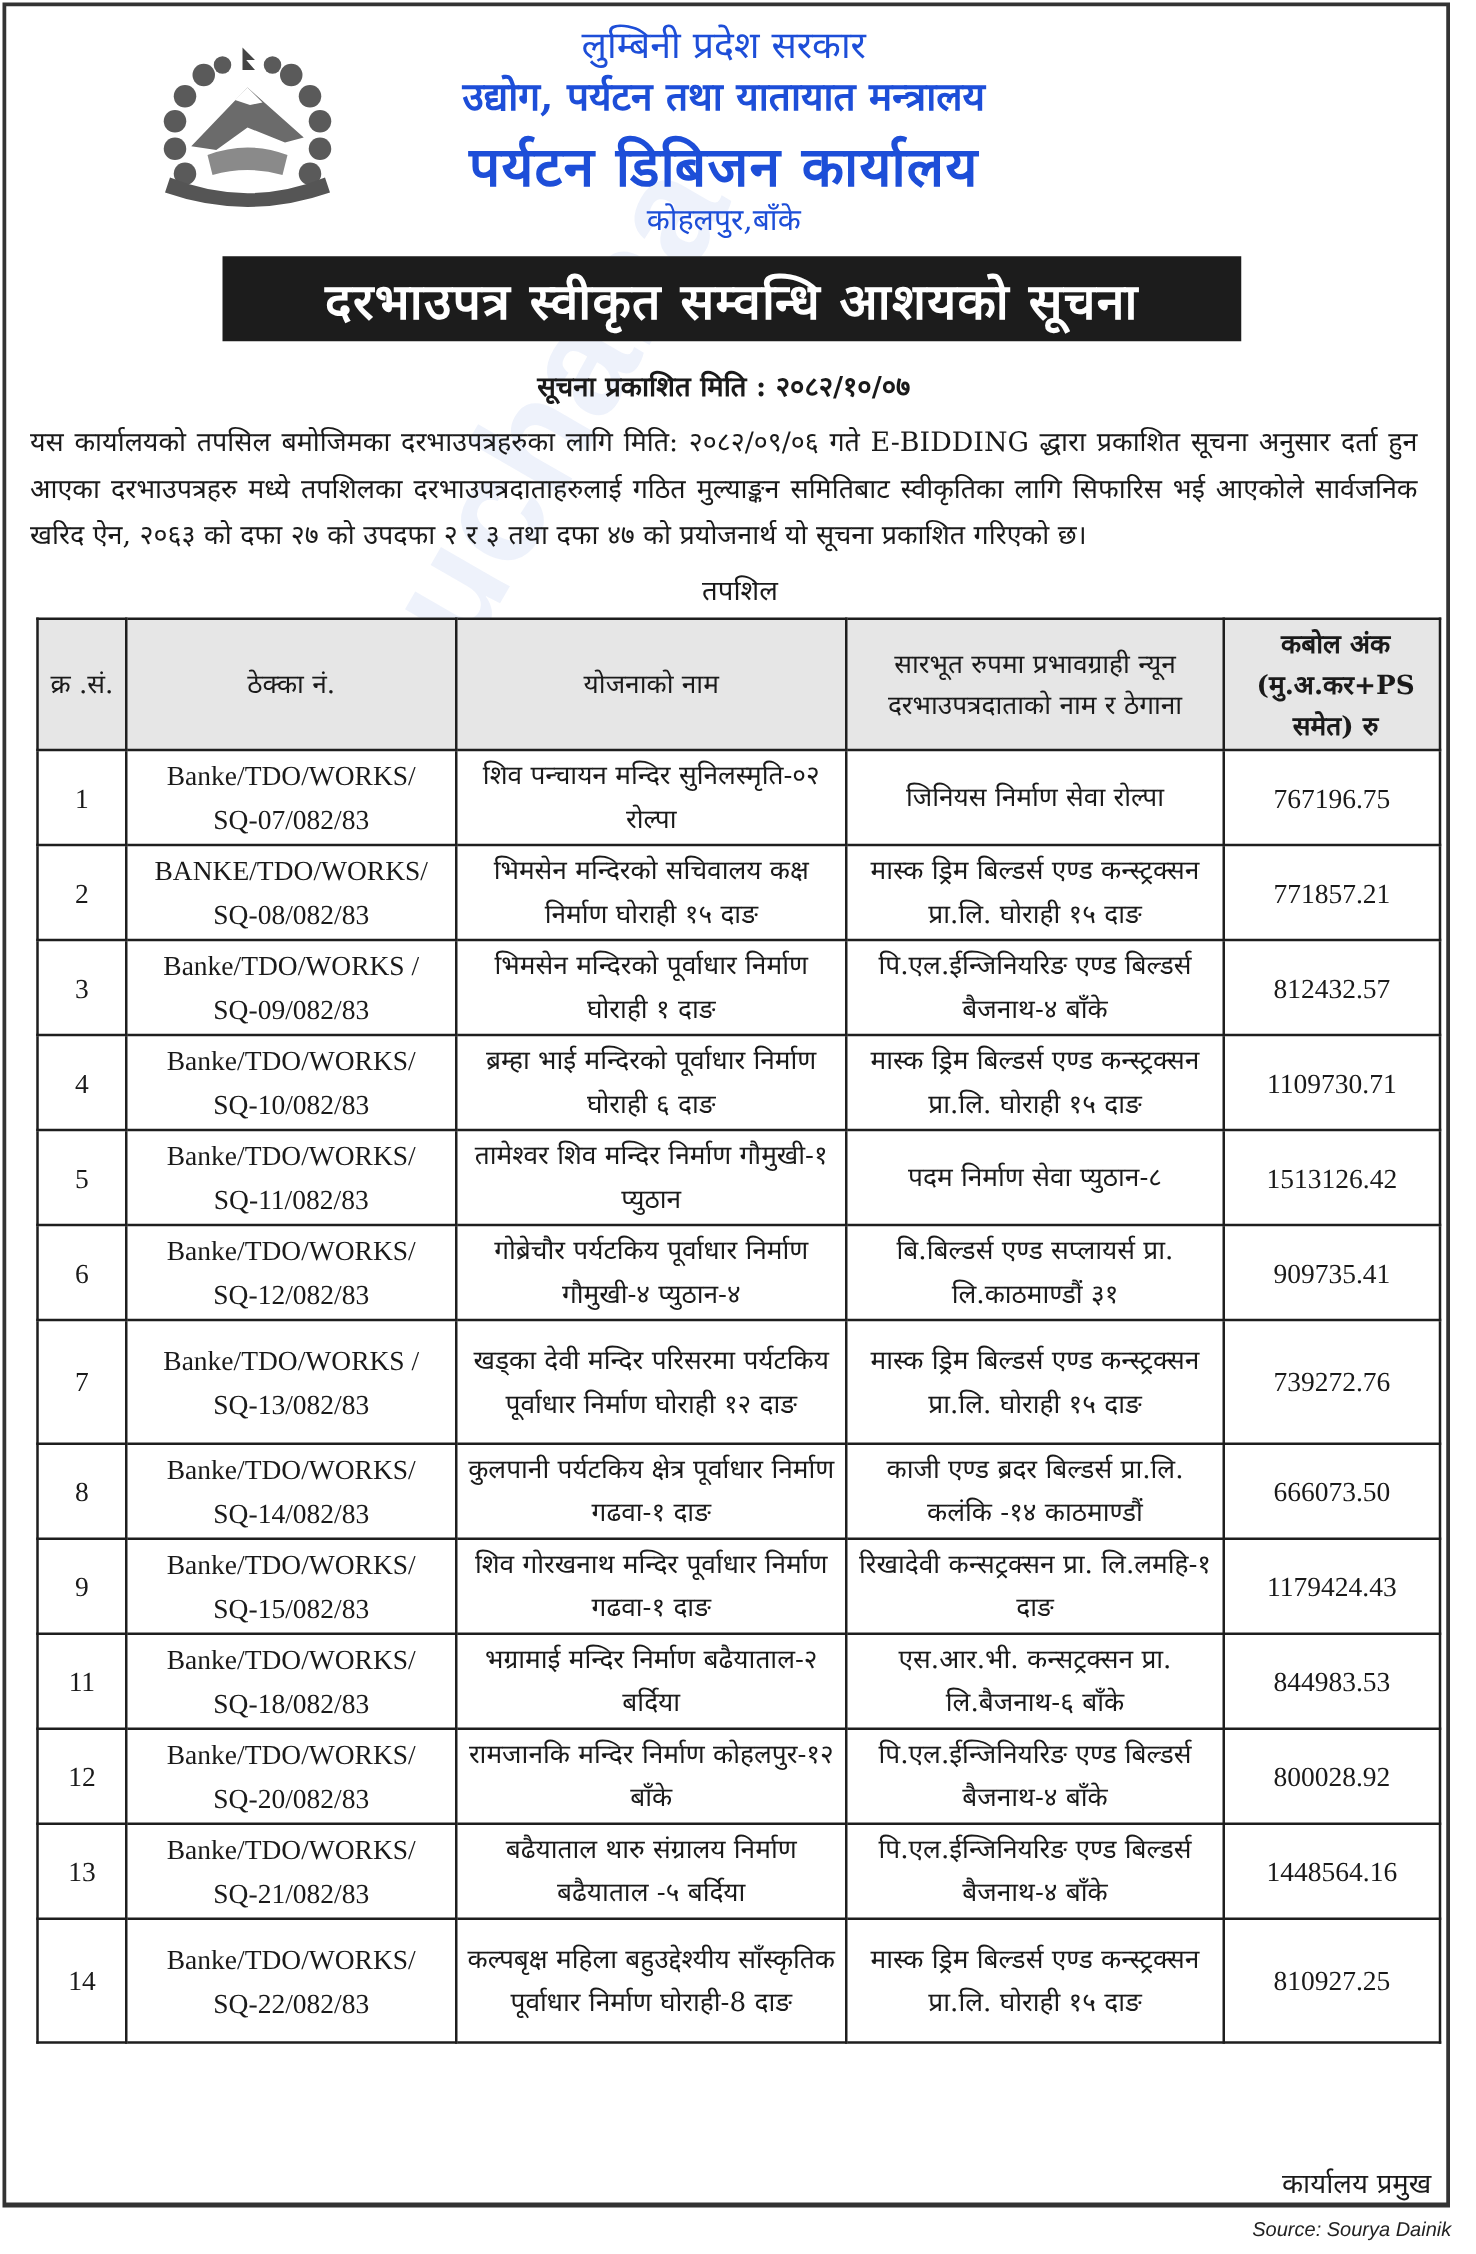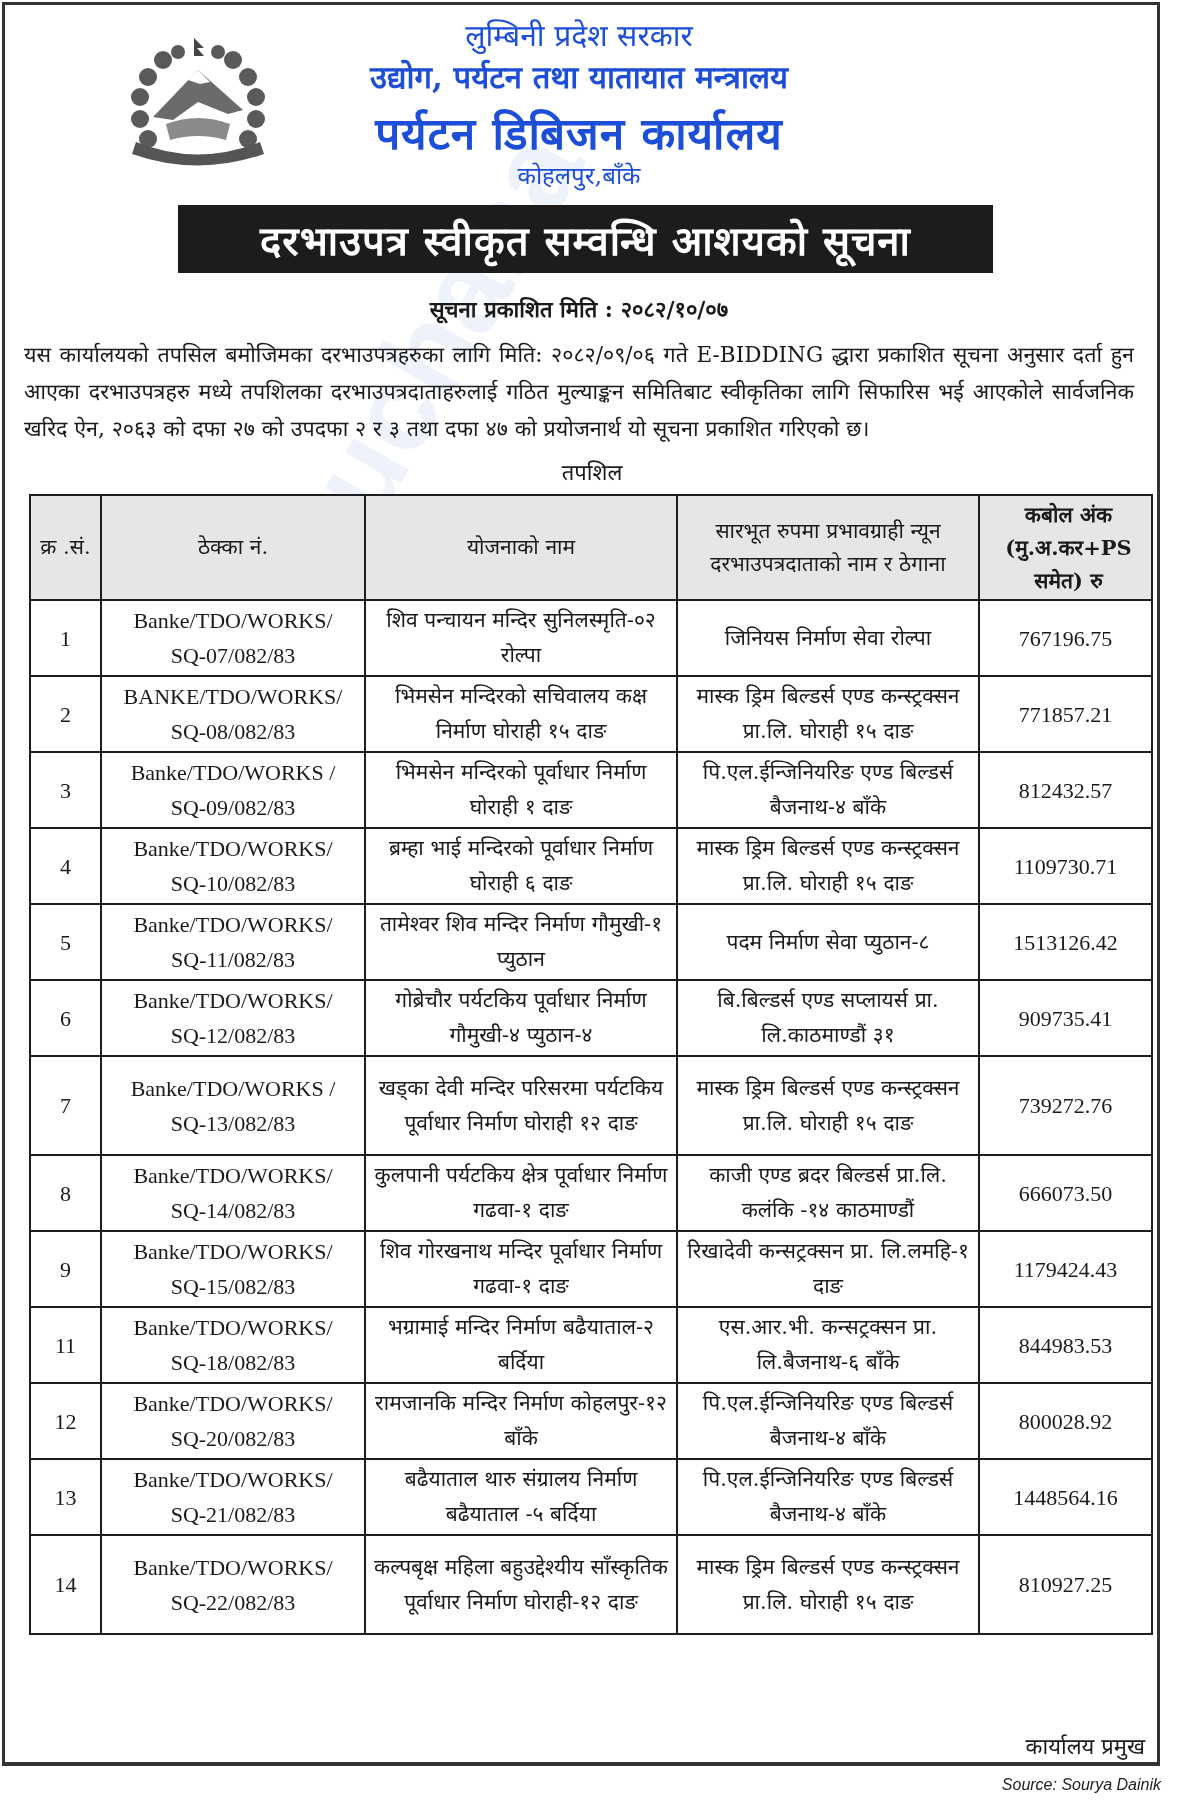--- a/index.html
+++ b/index.html
@@ -216,21 +216,21 @@
         <td>बढैयाताल थारु संग्रालय निर्माण बढैयाताल -५ बर्दिया</td>
         <td>पि.एल.ईन्जिनियरिङ एण्ड बिल्डर्स बैजनाथ-४ बाँके</td>
         <td class="amt">1448564.16</td>
       </tr>
       <tr class="tall">
         <td class="num">14</td>
         <td class="code">
           <div>Banke/TDO/WORKS/</div>
           <div>SQ-22/082/83</div>
         </td>
-        <td>कल्पबृक्ष महिला बहुउद्देश्यीय साँस्कृतिक पूर्वाधार निर्माण घोराही-१२ दाङ</td>
+        <td>कल्पबृक्ष महिला बहुउद्देश्यीय साँस्कृतिक पूर्वाधार निर्माण घोराही-8 दाङ</td>
         <td>मास्क ड्रिम बिल्डर्स एण्ड कन्स्ट्रक्सन प्रा.लि. घोराही १५ दाङ</td>
         <td class="amt">810927.25</td>
       </tr>
     </tbody>
 </table>
 
 <div class="sign">कार्यालय प्रमुख</div>
 <div class="source">Source: Sourya Dainik</div>
 
 </body></html>

